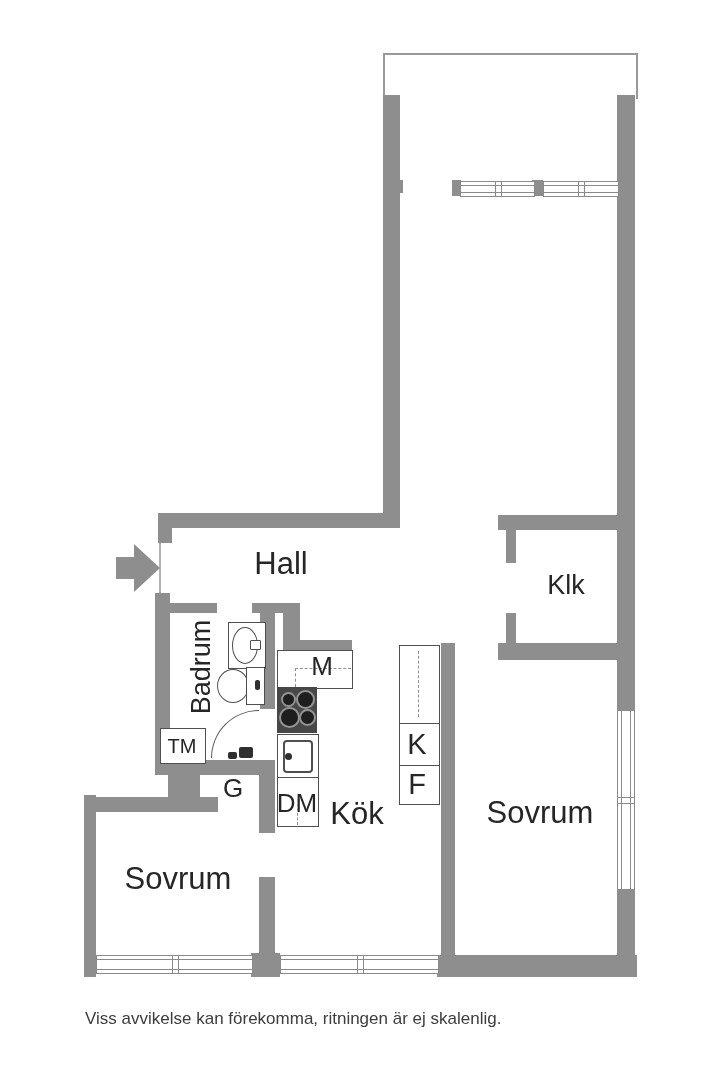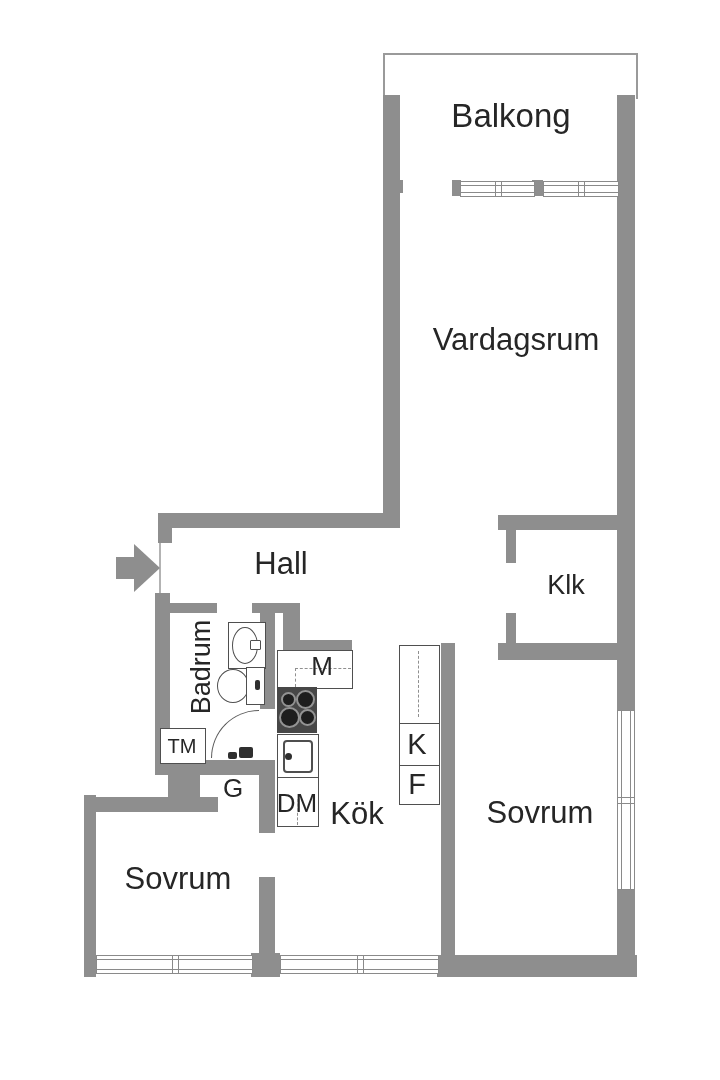--- a/index.html
+++ b/index.html
@@ -125,30 +125,29 @@
   <div class="box" style="left:277px;top:734px;width:40px;height:42px;"></div>
   <div class="sink-inner" style="left:283px;top:740px;width:26px;height:29px;"></div>
   <div class="blob" style="left:285px;top:753px;width:7px;height:7px;border-radius:50%;z-index:5;"></div>
   <div class="box" style="left:277px;top:777px;width:40px;height:48px;"></div>
   <div class="dash-v" style="left:297px;top:799px;height:26px;z-index:5;"></div>
   <div class="box" style="left:399px;top:645px;width:39px;height:78px;"></div>
   <div class="dash-v" style="left:418px;top:651px;height:66px;z-index:5;"></div>
   <div class="box" style="left:399px;top:723px;width:39px;height:42px;"></div>
   <div class="box" style="left:399px;top:765px;width:39px;height:38px;"></div>
 
-  <div class="lbl room" style="left:511px;top:116px;font-size:33px;">Balkong</div>
-  <div class="lbl room" style="left:516px;top:340px;">Vardagsrum</div>
   <div class="lbl room" style="left:281px;top:564px;">Hall</div>
   <div class="lbl" style="left:566px;top:585px;font-size:27px;">Klk</div>
   <div class="lbl vlabel" style="left:201px;top:667px;font-size:27px;">Badrum</div>
   <div class="lbl room" style="left:357px;top:814px;">Kök</div>
   <div class="lbl room" style="left:178px;top:879px;">Sovrum</div>
   <div class="lbl room" style="left:540px;top:813px;">Sovrum</div>
 
   <div class="lbl small" style="left:322px;top:666px;">M</div>
   <div class="lbl" style="left:182px;top:746px;font-size:20px;">TM</div>
   <div class="lbl small" style="left:233px;top:788px;">G</div>
   <div class="lbl small" style="left:297px;top:803px;">DM</div>
   <div class="lbl" style="left:417px;top:744px;font-size:29px;">K</div>
   <div class="lbl" style="left:417px;top:784px;font-size:29px;">F</div>
 
+  <div class="disclaimer" style="left:85px;top:1009px;">Viss avvikelse kan förekomma, ritningen är ej skalenlig.</div>
 
 </div>
 
 </body></html>

